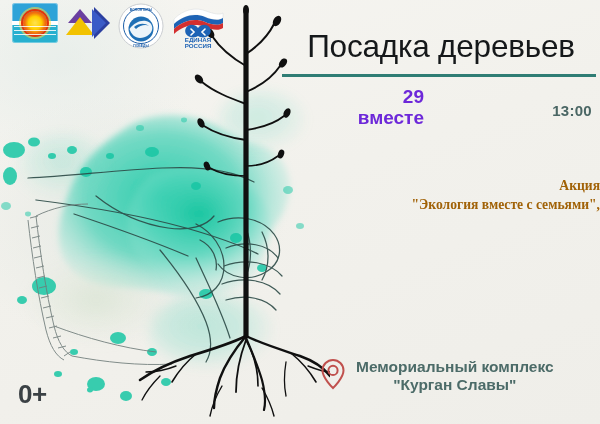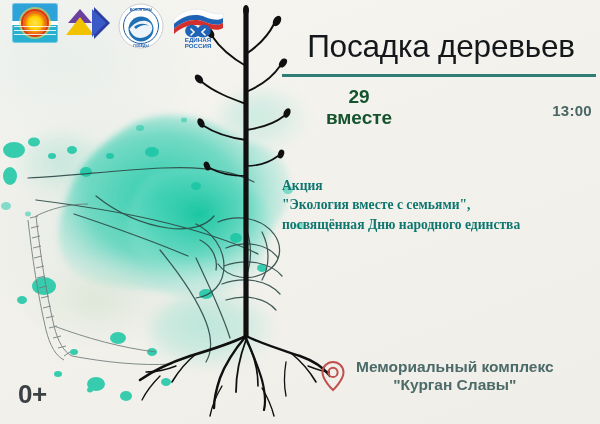--- a/index.html
+++ b/index.html
@@ -108,56 +108,55 @@
   .datetime {
     position: absolute;
     left: 0; top: 86px;
     width: 318px;
     height: 56px;
   }
   .date {
     position: absolute;
     left: 12px; top: 0;
     width: 130px;
-    text-align: center;
+    text-align: right;
     font-size: 19px;
     font-weight: bold;
-    color: #14532d;
+    color: #6d28d9;
     line-height: 1.12;
   }
   .date .d-num { display: block; }
   .date .d-mon { display: block; }
   .time {
     position: absolute;
     right: 8px; top: 16px;
     font-size: 15px;
     font-weight: bold;
     color: #4a6664;
     letter-spacing: 0.3px;
   }
 
   .desc {
     position: absolute;
     left: 0; top: 176px;
     width: 318px;
-    text-align: left;
+    text-align: right;
     font-family: "Liberation Serif", serif;
     font-weight: bold;
     font-size: 13.6px;
-    color: #0f766e;
+    color: #a16207;
     line-height: 1.42;
   }
   .desc span { display: block; white-space: nowrap; }
 
   .venue {
     position: absolute;
     left: 38px; top: 358px;
     width: 280px;
     display: flex;
-    align-items: center;
     gap: 10px;
   }
   .pin-icon { flex: 0 0 auto; width: 26px; height: 32px; }
   .venue-text {
     font-size: 15.5px;
     font-weight: bold;
     color: #4c6b68;
     line-height: 1.18;
     text-align: center;
   }
@@ -395,21 +394,20 @@
       <div class="date">
         <span class="d-num">29</span>
         <span class="d-mon">вместе</span>
       </div>
       <div class="time">13:00</div>
     </div>
 
     <div class="desc">
       <span>Акция</span>
       <span>"Экология вместе с семьями",</span>
-      <span>посвящённая Дню народного единства</span>
     </div>
 
     <div class="venue">
       <svg class="pin-icon" viewBox="0 0 26 32" xmlns="http://www.w3.org/2000/svg">
         <path d="M13 2 C 7.2 2, 2.5 6.7, 2.5 12.5 C 2.5 20, 13 30, 13 30 C 13 30, 23.5 20, 23.5 12.5 C 23.5 6.7, 18.8 2, 13 2 Z" fill="none" stroke="#c0504d" stroke-width="2"></path>
         <circle cx="13" cy="12.4" r="4.6" fill="none" stroke="#c0504d" stroke-width="2"></circle>
       </svg>
       <div class="venue-text">
         <span>Мемориальный комплекс</span>
         <span>"Курган Славы"</span>

